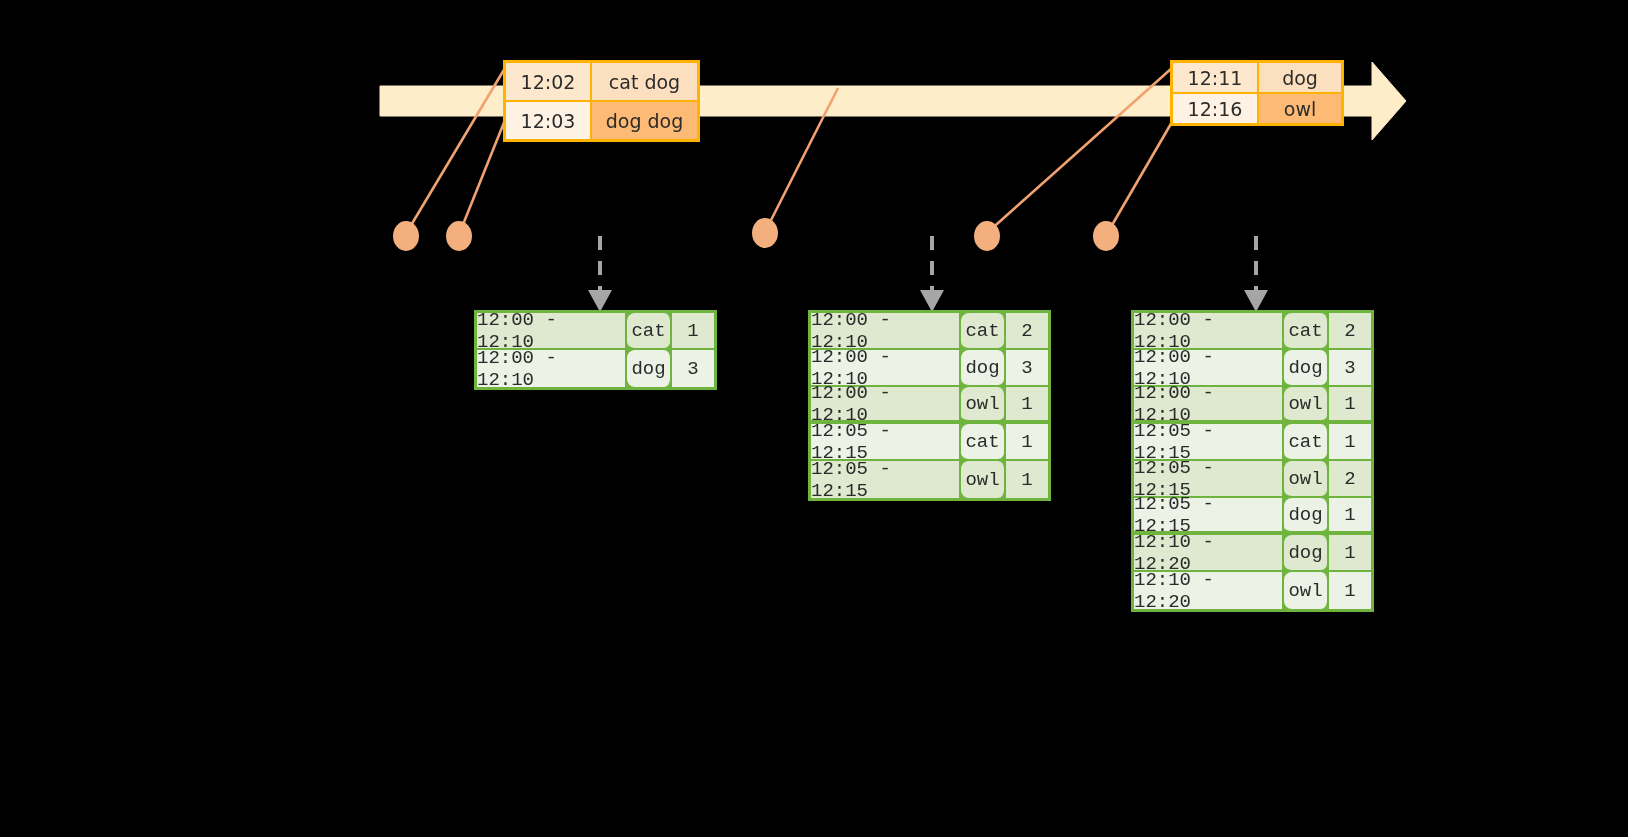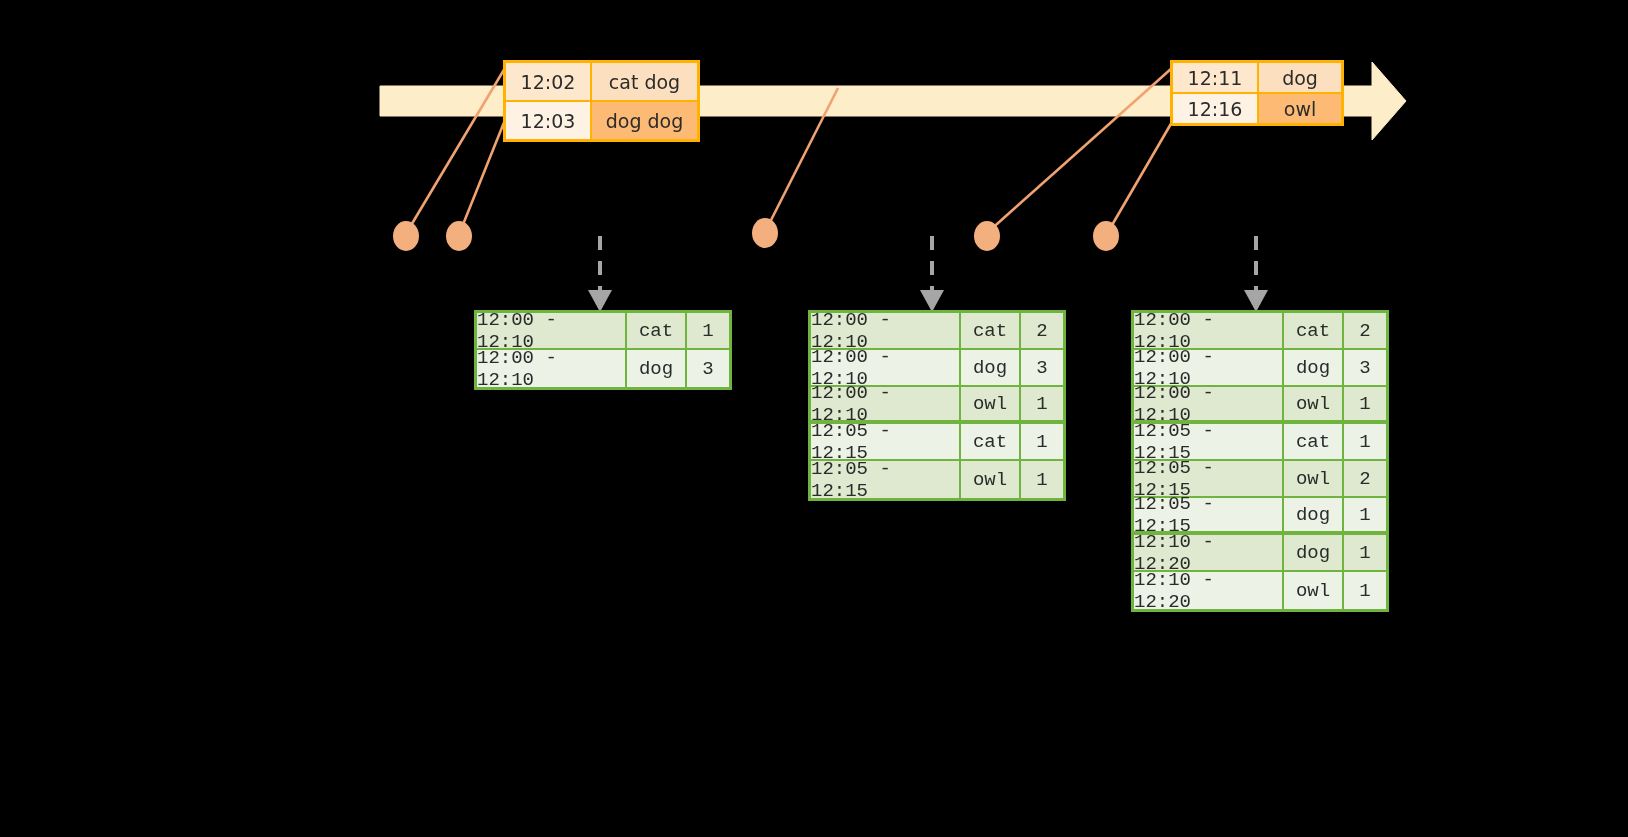--- a/index.html
+++ b/index.html
@@ -26,21 +26,21 @@
   .rtable{position:absolute;border:3px solid #6FB43F;box-sizing:border-box;
           display:flex;flex-direction:column;background:#6FB43F;font-family:Liberation Mono, monospace;}
   .rrow{display:flex;height:37px;}
   .rcell{display:flex;align-items:center;justify-content:center;
          font-size:19px;color:#2b2b2b;box-sizing:border-box;
          border-right:2px solid #6FB43F;border-bottom:2px solid #6FB43F;}
   .rcell.last{border-right:none;}
   .rrow.lastrow .rcell{border-bottom:none;}
   .rrow.groupend .rcell{border-bottom:4px solid #6FB43F;}
   .c-win{width:150px;}
-  .c-word{width:60px;}
+  .c-word{width:45px;border-radius:8px;}
   .c-cnt{width:42px;}
   .shade-0{background:#DEE9CF;}
   .shade-1{background:#EDF2E6;}
 </style>
 </head>
 <body>
 
 <div id="stage">
 
   <svg class="layer" viewBox="0 0 1628 837">

